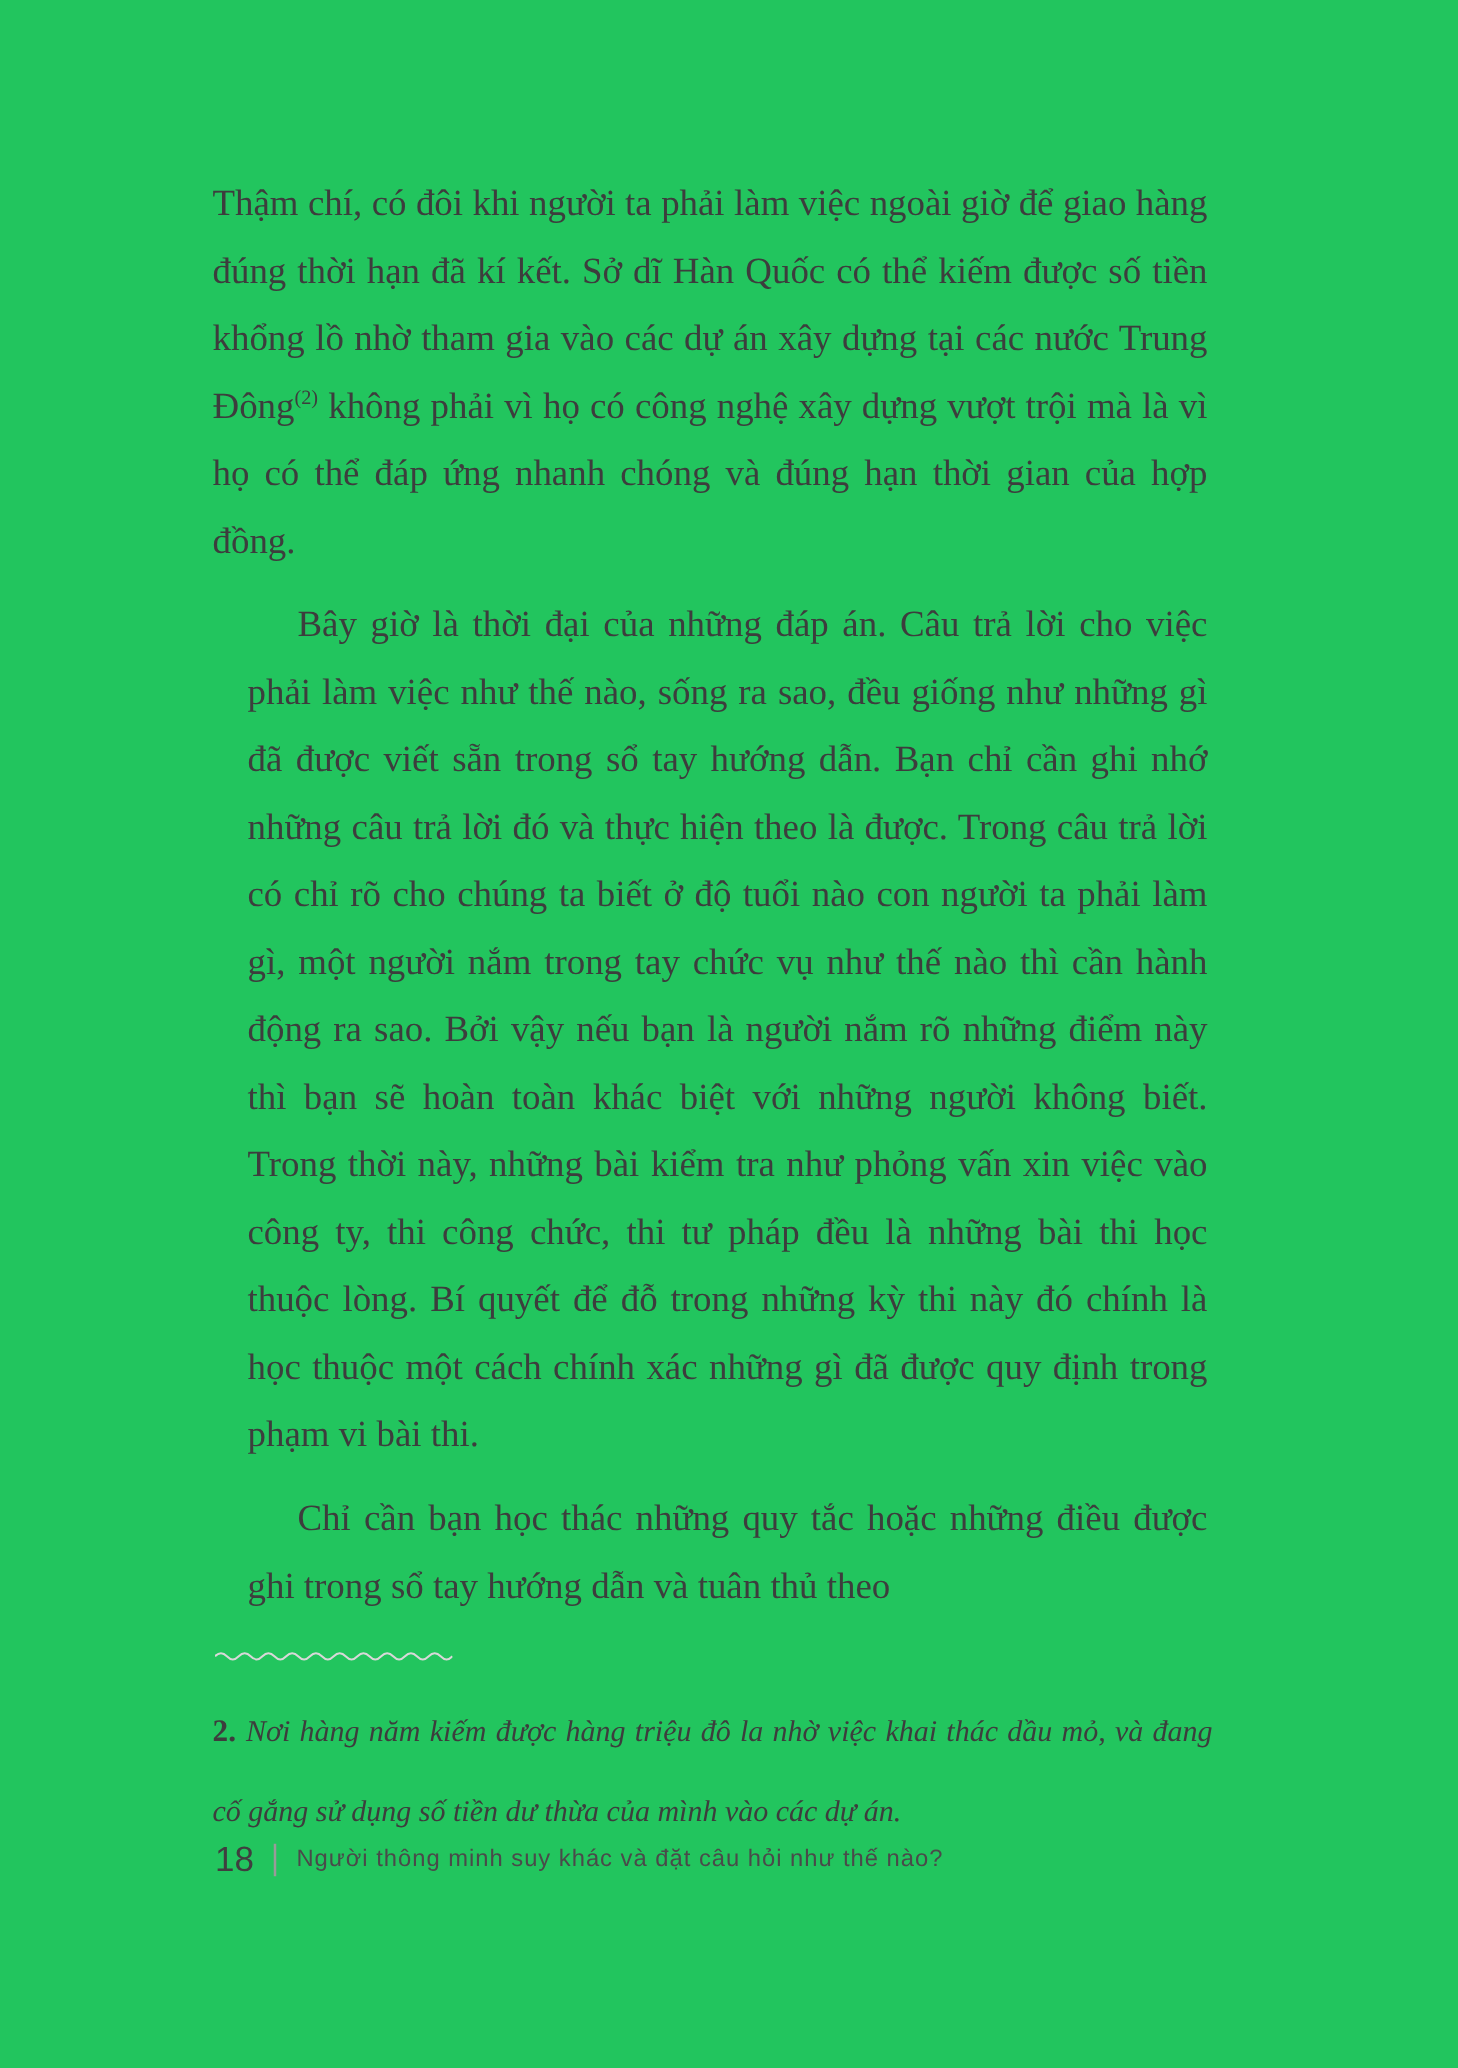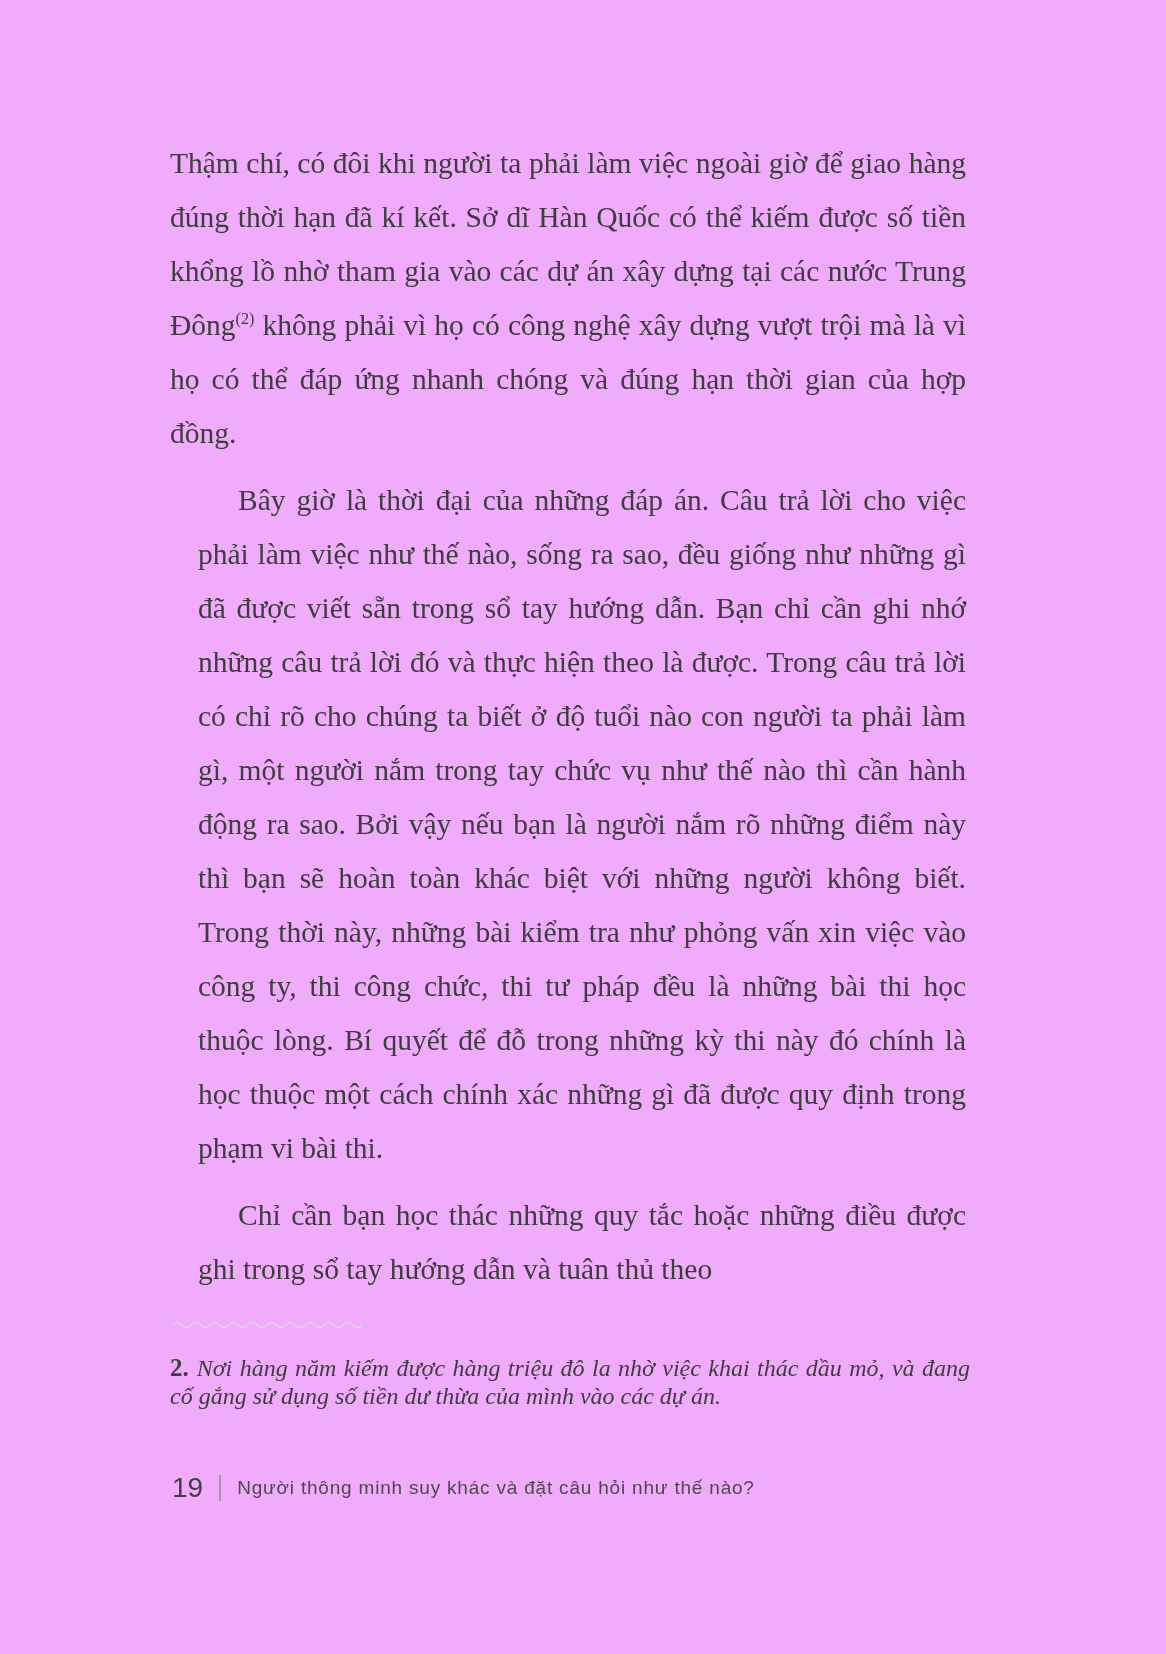--- a/index.html
+++ b/index.html
@@ -10,21 +10,21 @@
     width: 1166px;
     height: 1654px;
     background: #ffffff;
     position: relative;
     overflow: hidden;
     font-family: "Liberation Serif", serif;
   }
   .page {
     position: absolute;
     inset: 0;
-    background: #f0abfc;
+    background: #22c55e;
     color: #3d3d3d;
     padding-left: 19px;
   }
   .body-text {
     position: absolute;
     left: 170px;
     top: 136px;
     width: 796px;
   }
   p.para {
@@ -48,21 +48,21 @@
     left: 170px;
     top: 1320px;
     width: 800px;
   }
   .squiggle {
     display: block;
     margin: 0 0 10px 2px;
   }
   .footnote-text {
     font-size: 24px;
-    line-height: 28px;
+    line-height: 64px;
     font-style: italic;
     color: #3d3d3d;
     text-align: justify;
   }
   .fn-marker {
     font-style: normal;
     font-weight: bold;
     font-size: 25px;
     margin-right: 8px;
   }
@@ -105,18 +105,18 @@
   </main>
 
   <div class="footnote-block">
     <svg class="squiggle" width="190" height="10" viewBox="0 0 190 10" aria-hidden="true">
       <path d="M0 5 Q 4.75 0, 9.5 5 T 19 5 T 28.5 5 T 38 5 T 47.5 5 T 57 5 T 66.5 5 T 76 5 T 85.5 5 T 95 5 T 104.5 5 T 114 5 T 123.5 5 T 133 5 T 142.5 5 T 152 5 T 161.5 5 T 171 5 T 180.5 5 T 190 5" stroke="#d8d8d8" fill="none" stroke-width="1.6"></path>
     </svg>
     <p class="footnote-text"><span class="fn-marker">2.</span><span>Nơi hàng năm kiếm được hàng triệu đô la nhờ việc khai thác dầu mỏ, và đang cố gắng sử dụng số tiền dư thừa của mình vào các dự án.</span></p>
   </div>
 
   <footer class="footer">
-    <span class="page-number">19</span>
+    <span class="page-number">18</span>
     <span class="footer-divider"></span>
     <span class="book-title">Người thông minh suy khác và đặt câu hỏi như thế nào?</span>
   </footer>
 
 </div>
 
 </body></html>

